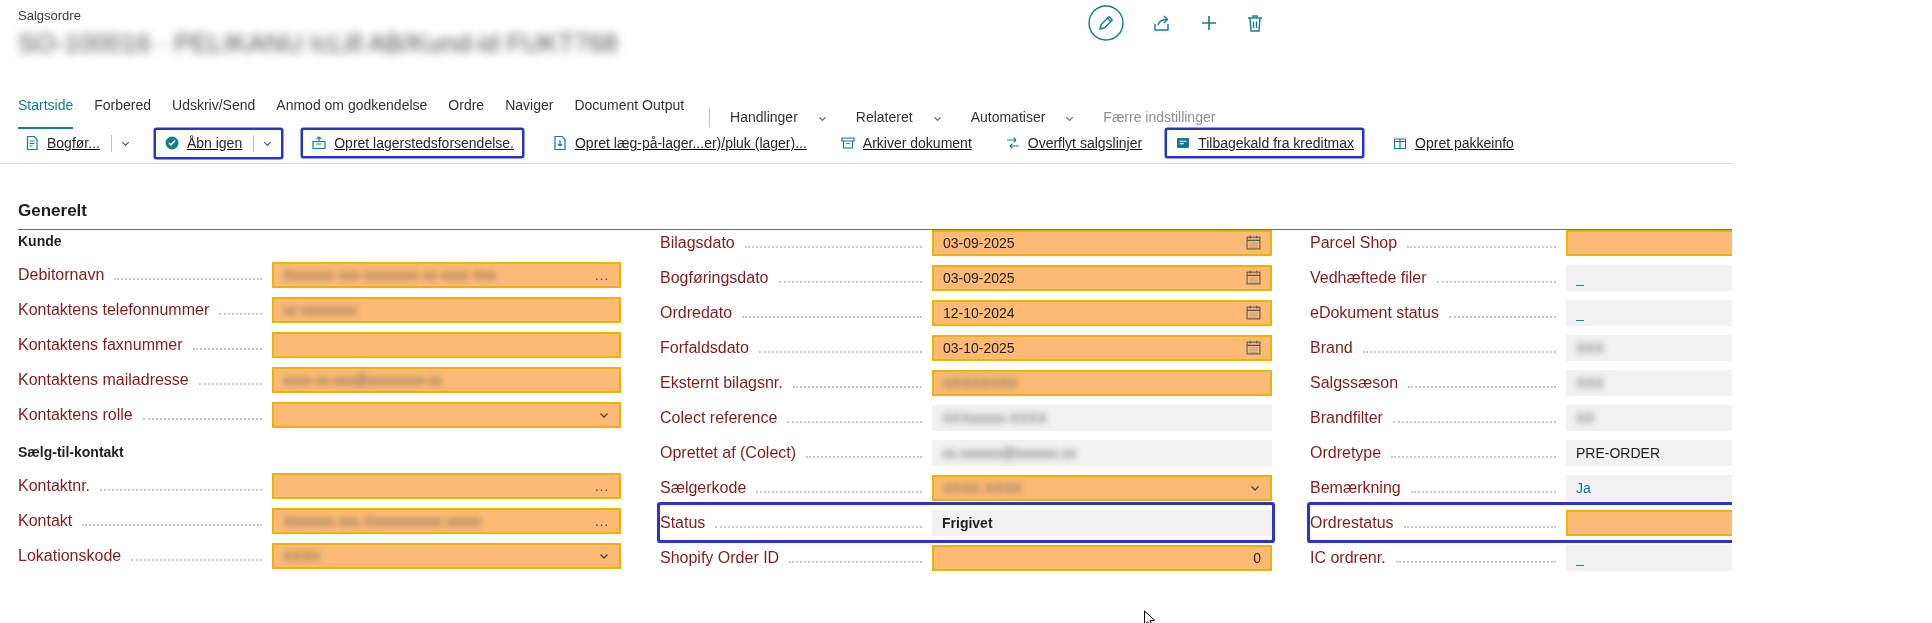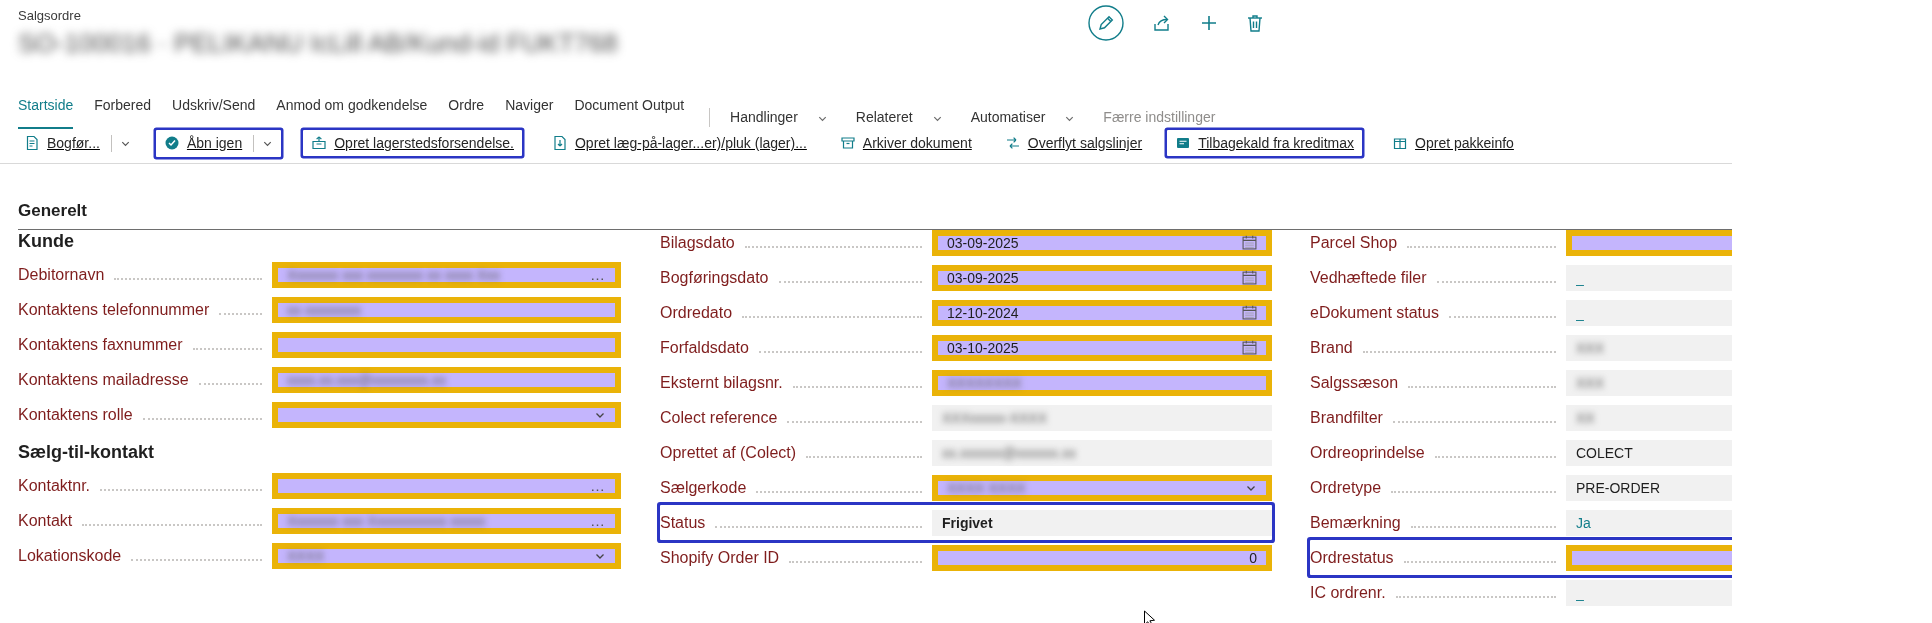--- a/index.html
+++ b/index.html
@@ -29,32 +29,32 @@
   .hr1{position:absolute;left:0;top:163px;width:1932px;height:1px;background:#d9d9d9;}
 
   .secthead{position:absolute;left:18px;top:180px;width:1896px;border-bottom:1px solid #6e6e6e;padding-bottom:8px;display:flex;justify-content:space-between;align-items:flex-end;margin-top:20px;}
   .sectitle{font-size:17px;font-weight:700;color:#1f1f1f;}
   .vismere{font-size:18px;color:#a16207;cursor:pointer;text-decoration:underline;}
 
   .col{position:absolute;top:225px;}
   .col1{left:18px;width:603px;}
   .col2{left:660px;width:612px;}
   .col3{left:1310px;width:612px;}
-  .ghead{height:32px;display:flex;align-items:center;font-size:18px;font-weight:700;color:#1f1f1f;}
+  .ghead{height:32px;display:flex;align-items:center;font-size:14px;font-weight:700;color:#1f1f1f;}
   .ghead.g2{margin-top:4px;}
   .row{height:35px;display:flex;align-items:center;}
   .row.hl{box-shadow:0 0 0 3px #2b35c4;border-radius:1px;}
   .lab{flex:1;display:flex;align-items:center;min-width:0;}
   .lt{font-size:16px;color:#7f1d1d;white-space:nowrap;}
   .dots{flex:1;border-bottom:2px dotted #c9c7c5;margin:0 10px;transform:translateY(4px);}
   .box{height:26px;box-sizing:border-box;display:flex;align-items:center;padding:0 9px;font-size:14px;color:#1f1f1f;flex:0 0 auto;}
   .col1 .box{width:349px;}
   .col2 .box{width:340px;}
   .col3 .box{width:356px;}
-  .input{background:#c4b5fd;border:6px solid #eab308;}
+  .input{background:#fdba74;border:2px solid #eab308;}
   .ro{background:#f1f1f1;border:1px solid transparent;}
   .val{flex:1;white-space:nowrap;overflow:hidden;}
   .val.blur{filter:blur(3px);color:#5d5d5d;}
   .val.right{text-align:right;}
   .val.b{font-weight:700;}
   .val.link{color:#117d8a;}
   .adorn{margin-left:6px;display:flex;align-items:center;color:#555;cursor:pointer;flex:0 0 auto;}
   .ellipsis::after{content:"\2026";font-size:15px;color:#555;letter-spacing:1px;line-height:10px;}
 
   .cursor{position:absolute;left:1143px;top:610px;}
@@ -469,29 +469,20 @@
       <div class="lab">
           <span class="lt">Brandfilter</span>
           <span class="dots"></span>
         </div>
       <div class="box ro">
           <span class="val blur">XX</span>
         </div>
     </div>
     <div class="row">
       <div class="lab">
-          <span class="lt">Ordreoprindelse</span>
-          <span class="dots"></span>
-        </div>
-      <div class="box ro">
-          <span class="val">COLECT</span>
-        </div>
-    </div>
-    <div class="row">
-      <div class="lab">
           <span class="lt">Ordretype</span>
           <span class="dots"></span>
         </div>
       <div class="box ro">
           <span class="val">PRE-ORDER</span>
         </div>
     </div>
     <div class="row">
       <div class="lab">
           <span class="lt">Bemærkning</span>

